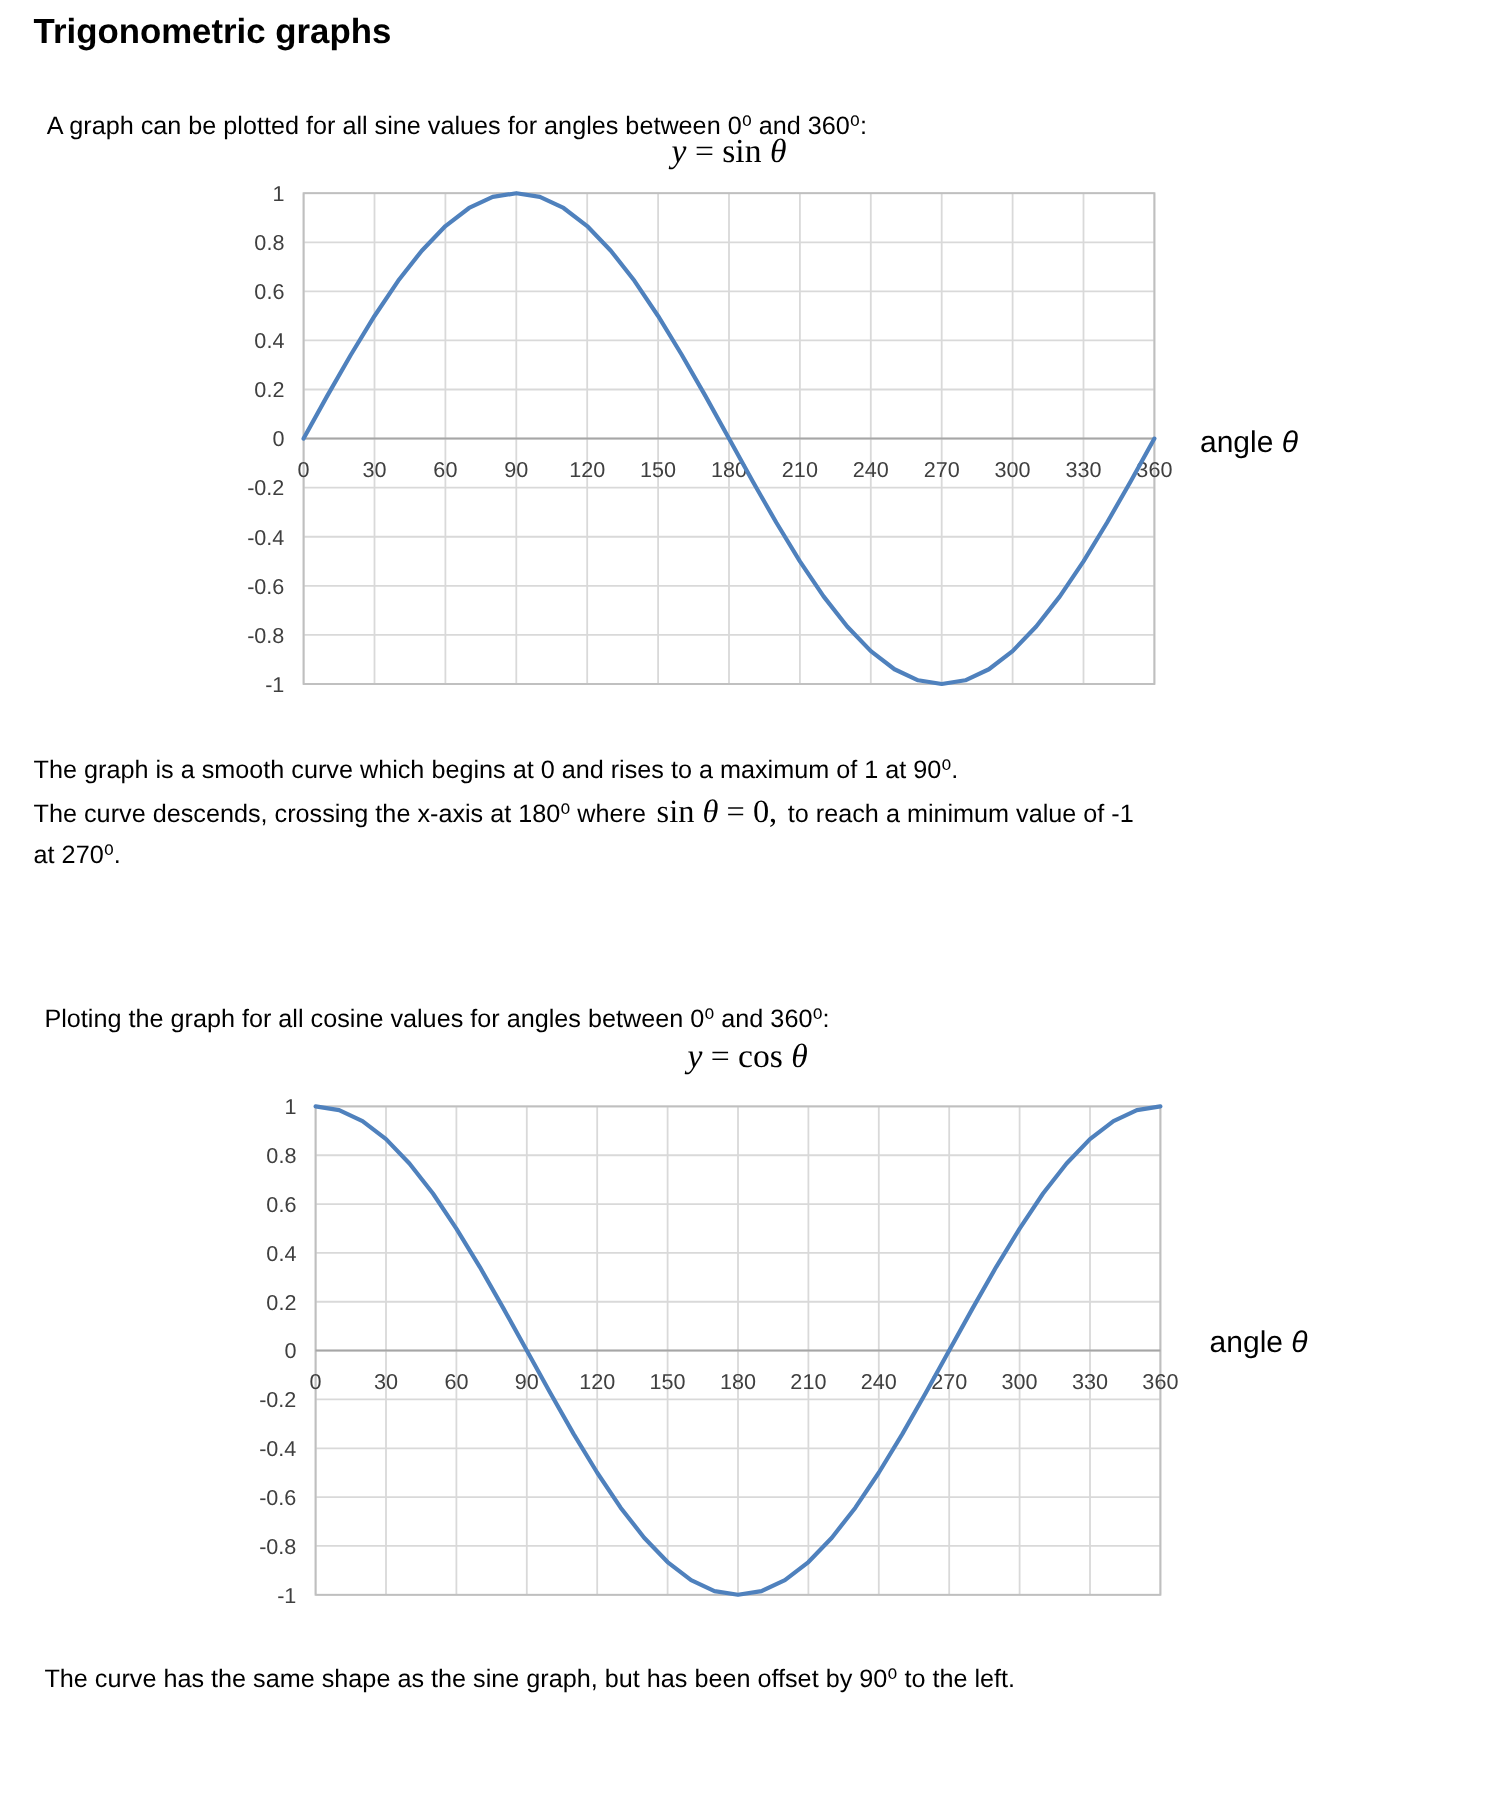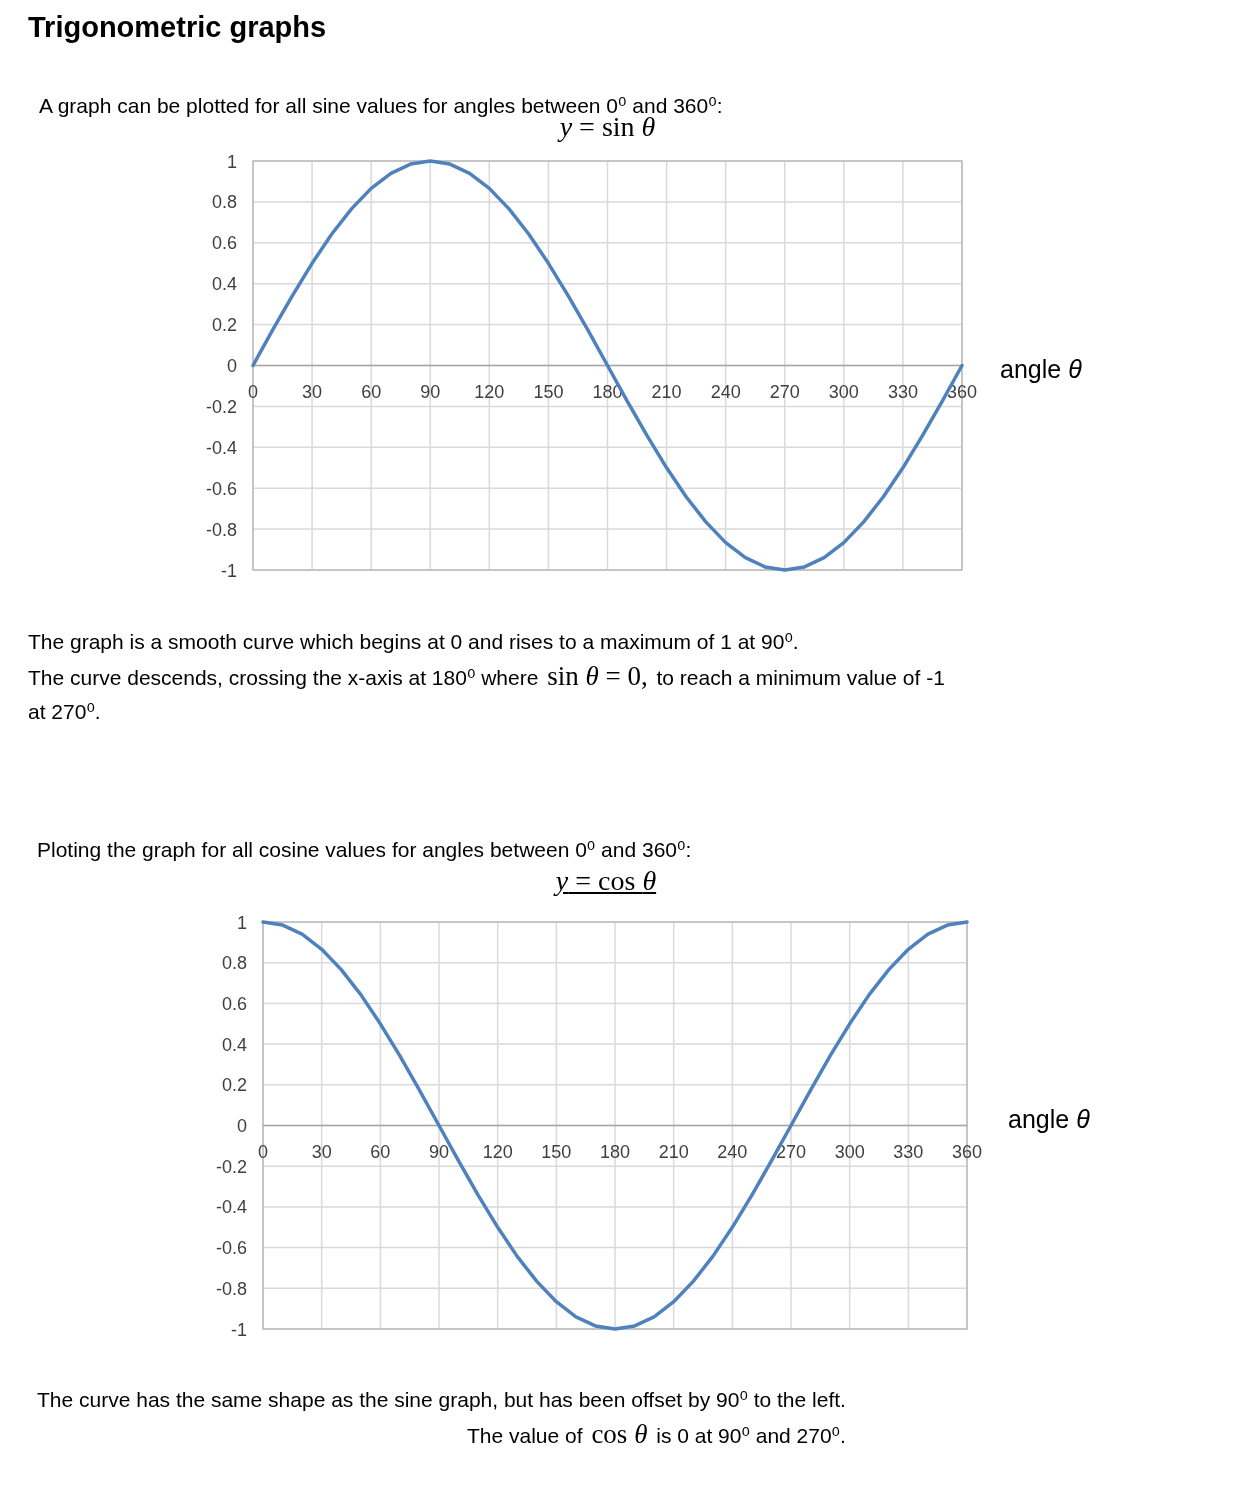--- a/index.html
+++ b/index.html
@@ -25,21 +25,21 @@
   .it{font-style:italic;}
   .chart-title{
     font-family:"Liberation Serif","DejaVu Serif",serif;
     font-size:28px;text-align:center;color:#000;
   }
   .axis-label{
     font-family:Liberation Sans, sans-serif;
     font-size:25px;color:#000;white-space:nowrap;
   }
   .title-sine{left:253px;top:111px;width:709px;font-family:Liberation Serif, serif;}
-  .title-cos{left:254px;top:865px;width:704px;text-decoration:underline;}
+  .title-cos{left:271px;top:865px;width:704px;}
   .xlabel-sine{left:1000px;top:355px;}
   .xlabel-cos{left:1008px;top:1105px;}
   .chart-svg{left:190px;width:940px;height:500px;}
   #svg0{top:110px;}
   #svg1{top:870px;}
   svg text.tick{
     font-family:"Liberation Sans","DejaVu Sans",sans-serif;
     font-size:18px;fill:#3f3f3f;
   }
 </style>
@@ -165,14 +165,13 @@
     <text x="601" y="287.5" text-anchor="middle" class="tick">270</text>
     <text x="659.6666666666667" y="287.5" text-anchor="middle" class="tick">300</text>
     <text x="718.3333333333333" y="287.5" text-anchor="middle" class="tick">330</text>
     <text x="777" y="287.5" text-anchor="middle" class="tick">360</text>
     <polyline points="73.0,52.0 92.6,55.1 112.1,64.2 131.7,79.3 151.2,99.6 170.8,124.6 190.3,153.8 209.9,185.9 229.4,220.1 249.0,255.5 268.6,290.9 288.1,325.1 307.7,357.3 327.2,386.4 346.8,411.4 366.3,431.7 385.9,446.8 405.4,455.9 425.0,459.0 444.6,455.9 464.1,446.8 483.7,431.7 503.2,411.4 522.8,386.4 542.3,357.3 561.9,325.1 581.4,290.9 601.0,255.5 620.6,220.1 640.1,185.9 659.7,153.8 679.2,124.6 698.8,99.6 718.3,79.3 737.9,64.2 757.4,55.1 777.0,52.0" fill="none" stroke="#4f81bd" stroke-width="3.5" stroke-linecap="round" stroke-linejoin="round"></polyline>
   </svg>
 <div class="abs axis-label xlabel-cos"><span>angle </span><span class="it">θ</span></div>
 
 <div class="abs body-text notes-cos">
     <div class="note-line"><span>The curve has the same shape as the sine graph, but has been offset by 90⁰ to the left.</span></div>
-    <div class="note-line"><span>The value of </span><span class="math"><span>cos </span><span class="it">θ</span></span><span> is 0 at 90⁰ and 270⁰.</span></div>
   </div>
 
 </body></html>

